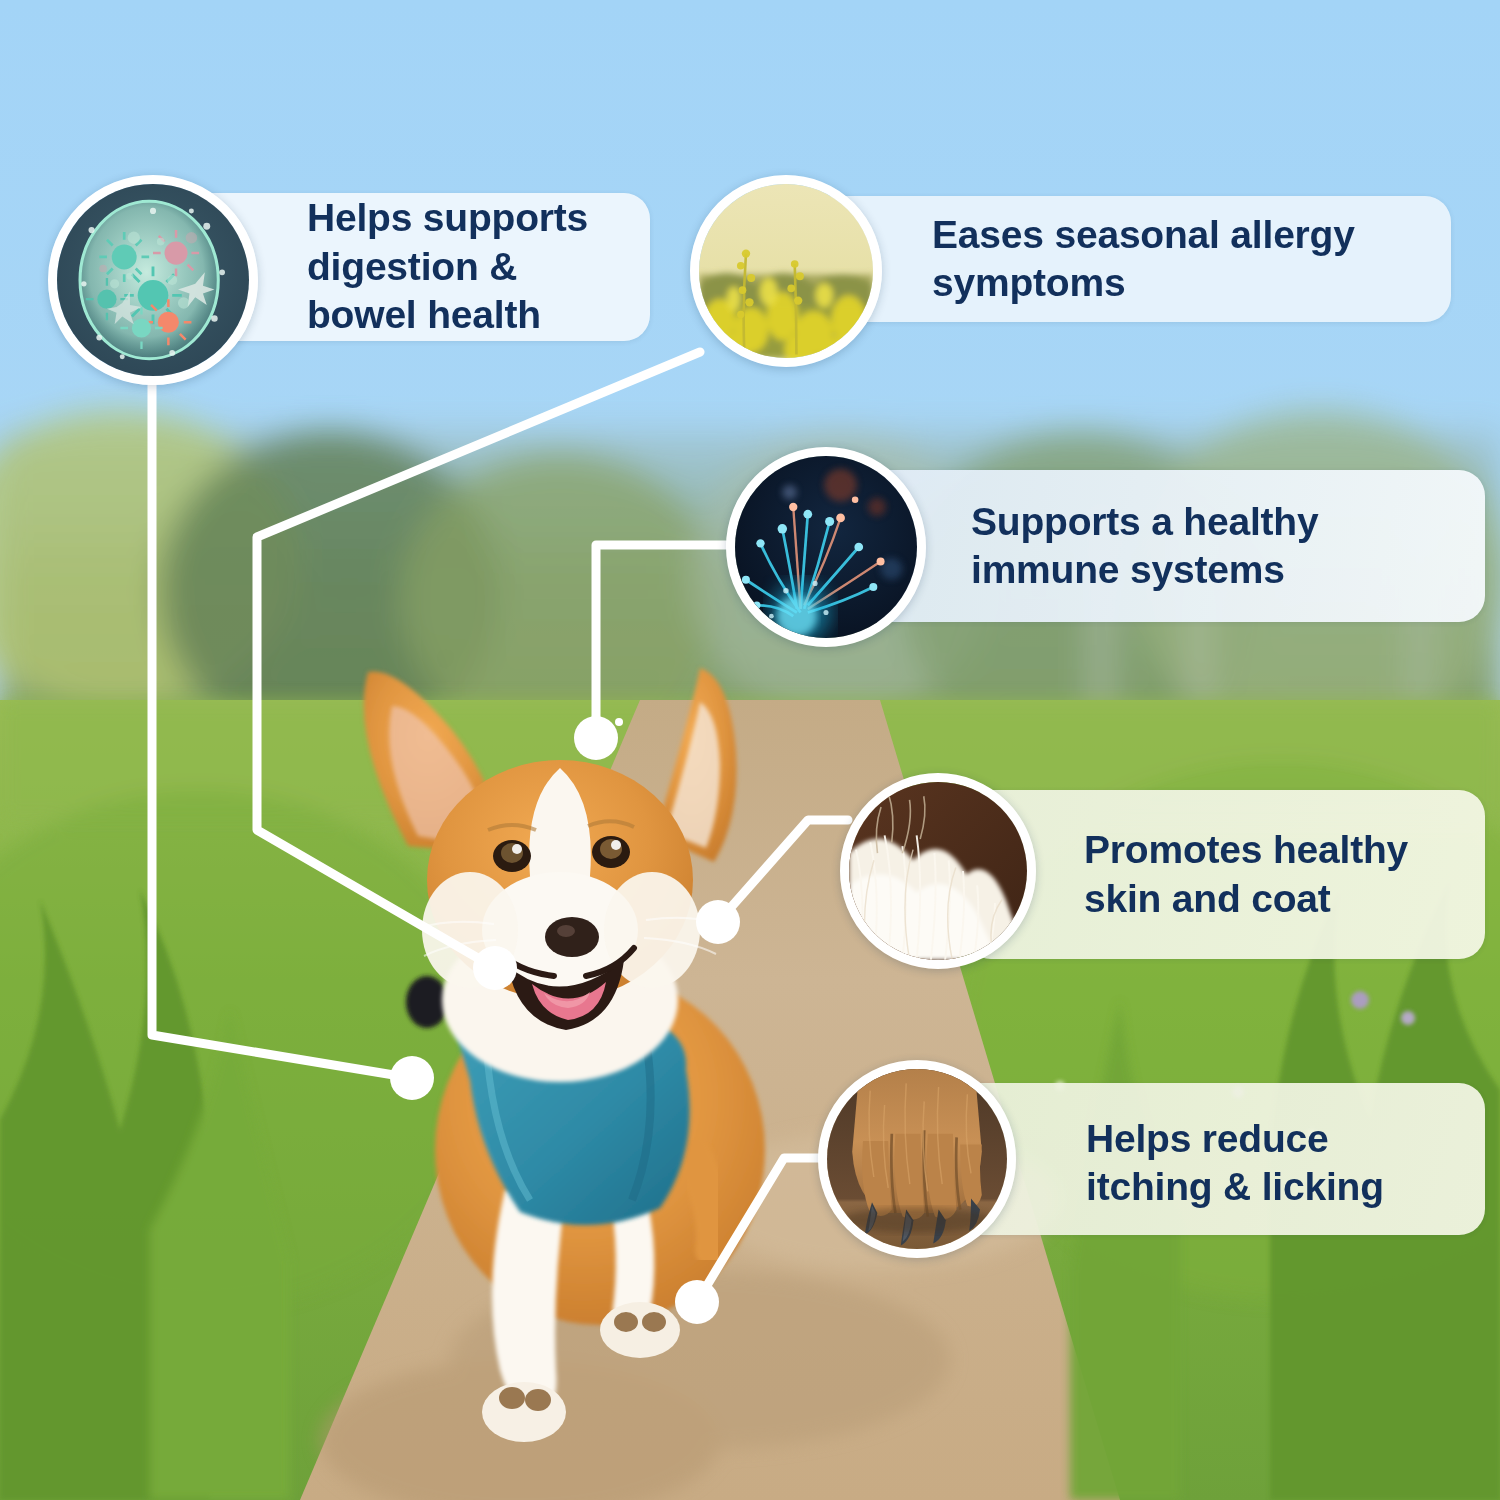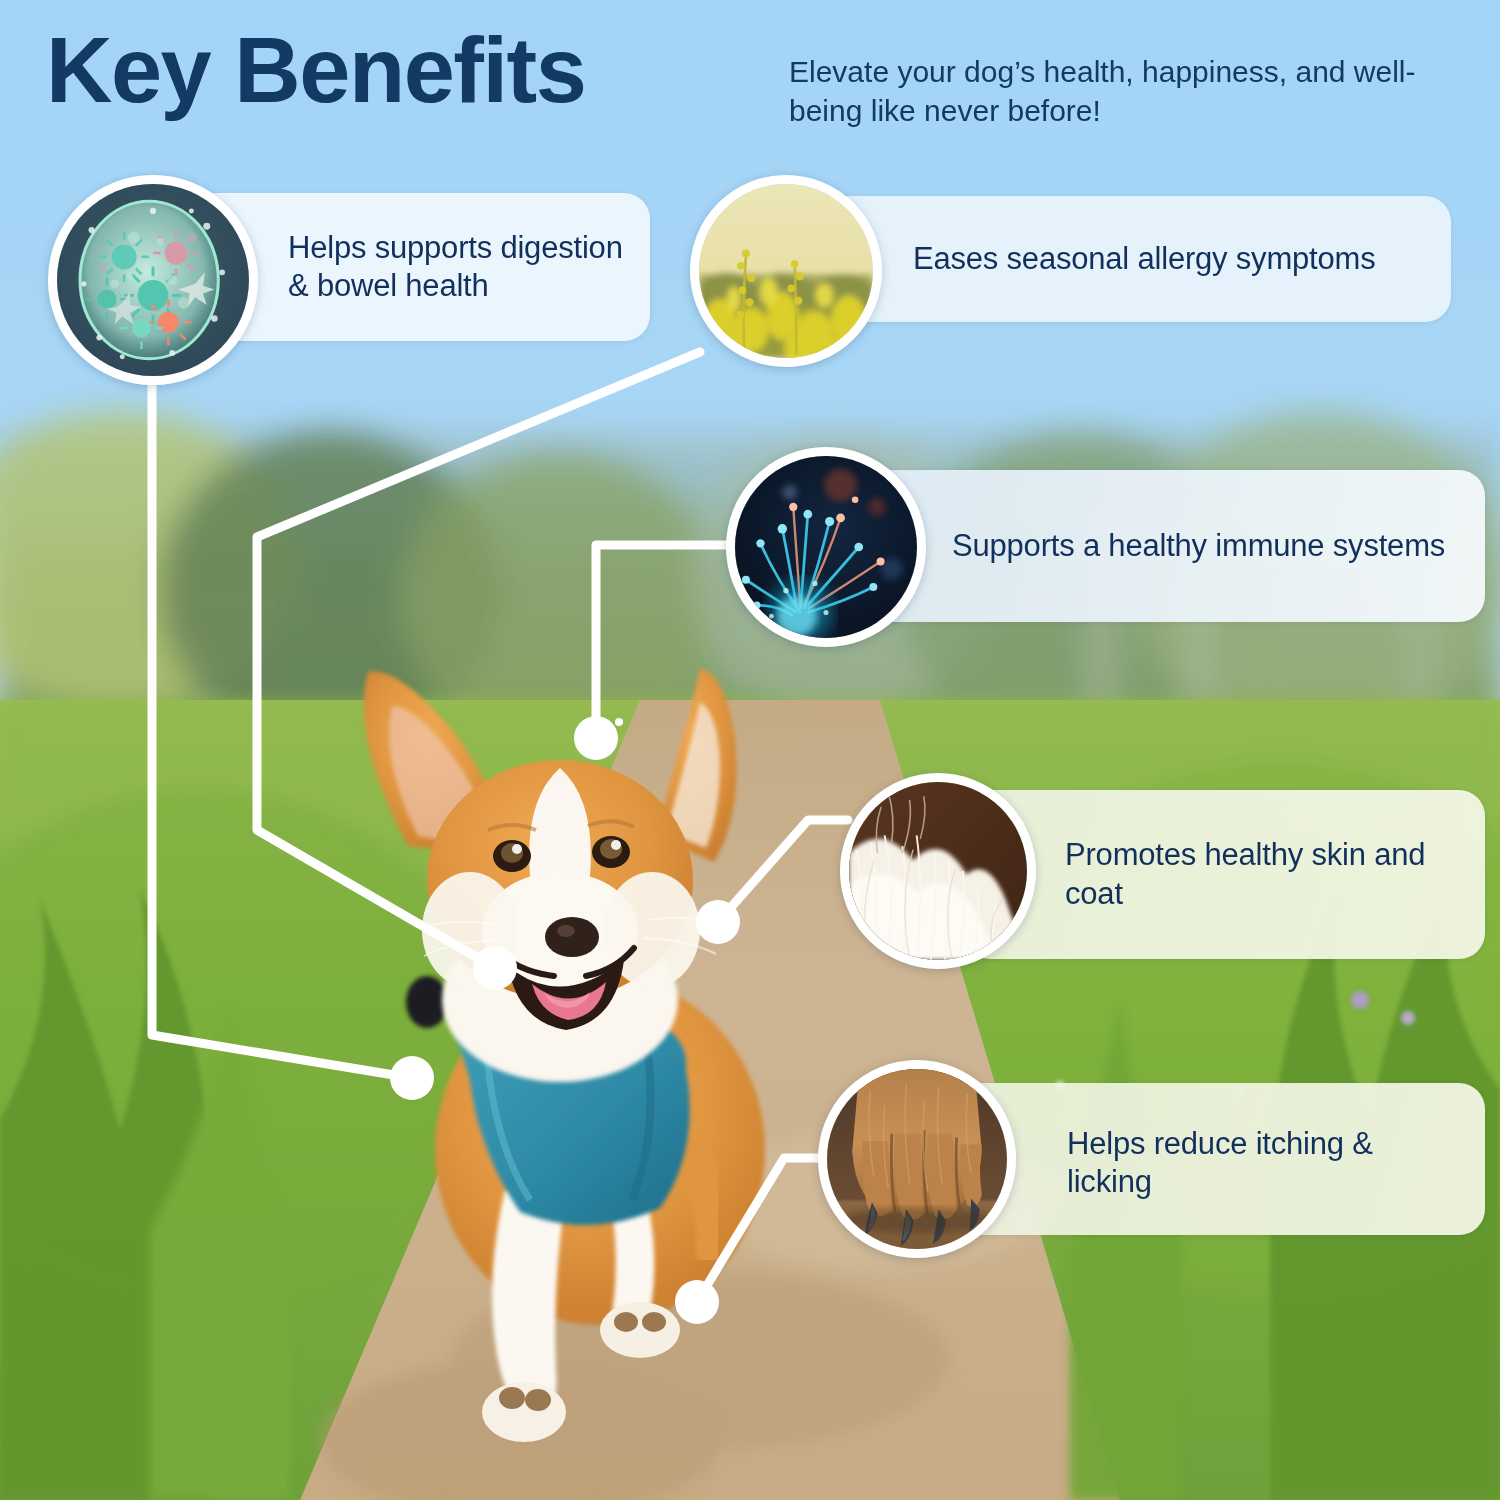--- a/index.html
+++ b/index.html
@@ -31,22 +31,22 @@
   #connectors { position:absolute; inset:0; z-index:20; pointer-events:none; }
 
   
   .benefit { position:absolute; z-index:30; }
   .bubble {
     position:absolute; border-radius:26px;
     display:flex; align-items:center;
     box-shadow:0 1px 5px rgba(30,60,90,.10);
   }
   .bubble-txt {
-    font-size:31px; font-weight:400; line-height:1.24;
-    color:#12305c; letter-spacing:-.2px;
+    font-size:39px; font-weight:700; line-height:1.24;
+    color:#12305c; letter-spacing:-.2px;margin-left:19px;
   }
   .thumb {
     position:absolute; border-radius:50%;
     border:9px solid #fff; overflow:hidden;
     box-shadow:0 2px 10px rgba(20,50,80,.22);
   }
   .thumb > svg { display:block; width:100%; height:100%; }
 </style>
 </head>
 <body>
@@ -222,22 +222,20 @@
     <circle cx="412" cy="1078" r="22"></circle>
     <circle cx="495" cy="968" r="22"></circle>
     <circle cx="596" cy="738" r="22"></circle>
     <circle cx="718" cy="922" r="22"></circle>
     <circle cx="697" cy="1302" r="22"></circle>
     <circle cx="619" cy="722" r="4"></circle>
   </g>
 </svg>
 
 <div id="header">
-  <div id="title">Key Benefits</div>
-  <div id="subtitle">Elevate your dog’s health, happiness, and well-being like never before!</div>
 </div>
 
 <div class="benefit">
   <div class="bubble" style="left:170px; top:193px; width:480px; height:148px; background:rgba(240,247,253,.93); padding:0 26px 0 118px;">
     <span class="bubble-txt">Helps supports digestion &amp; bowel health</span>
   </div>
   <div class="thumb" style="left:48px; top:175px; width:210px; height:210px;">
     <svg viewBox="0 0 100 100">
       <defs>
         <radialGradient id="cellBg" cx="50%" cy="45%" r="65%">

